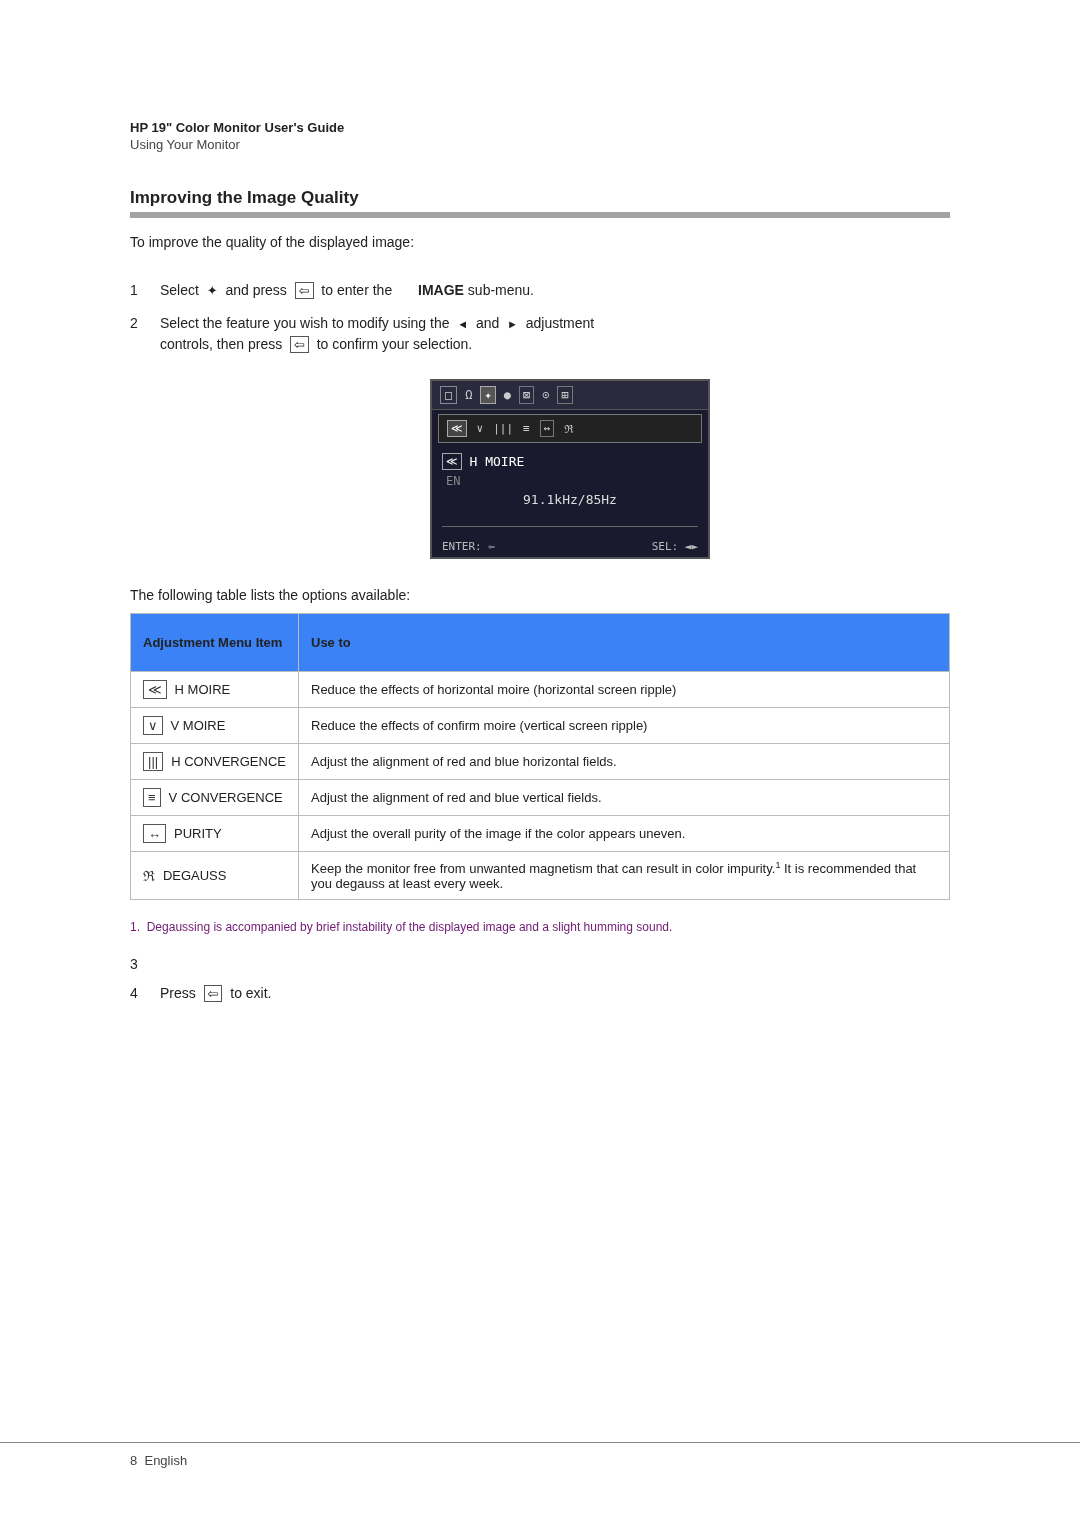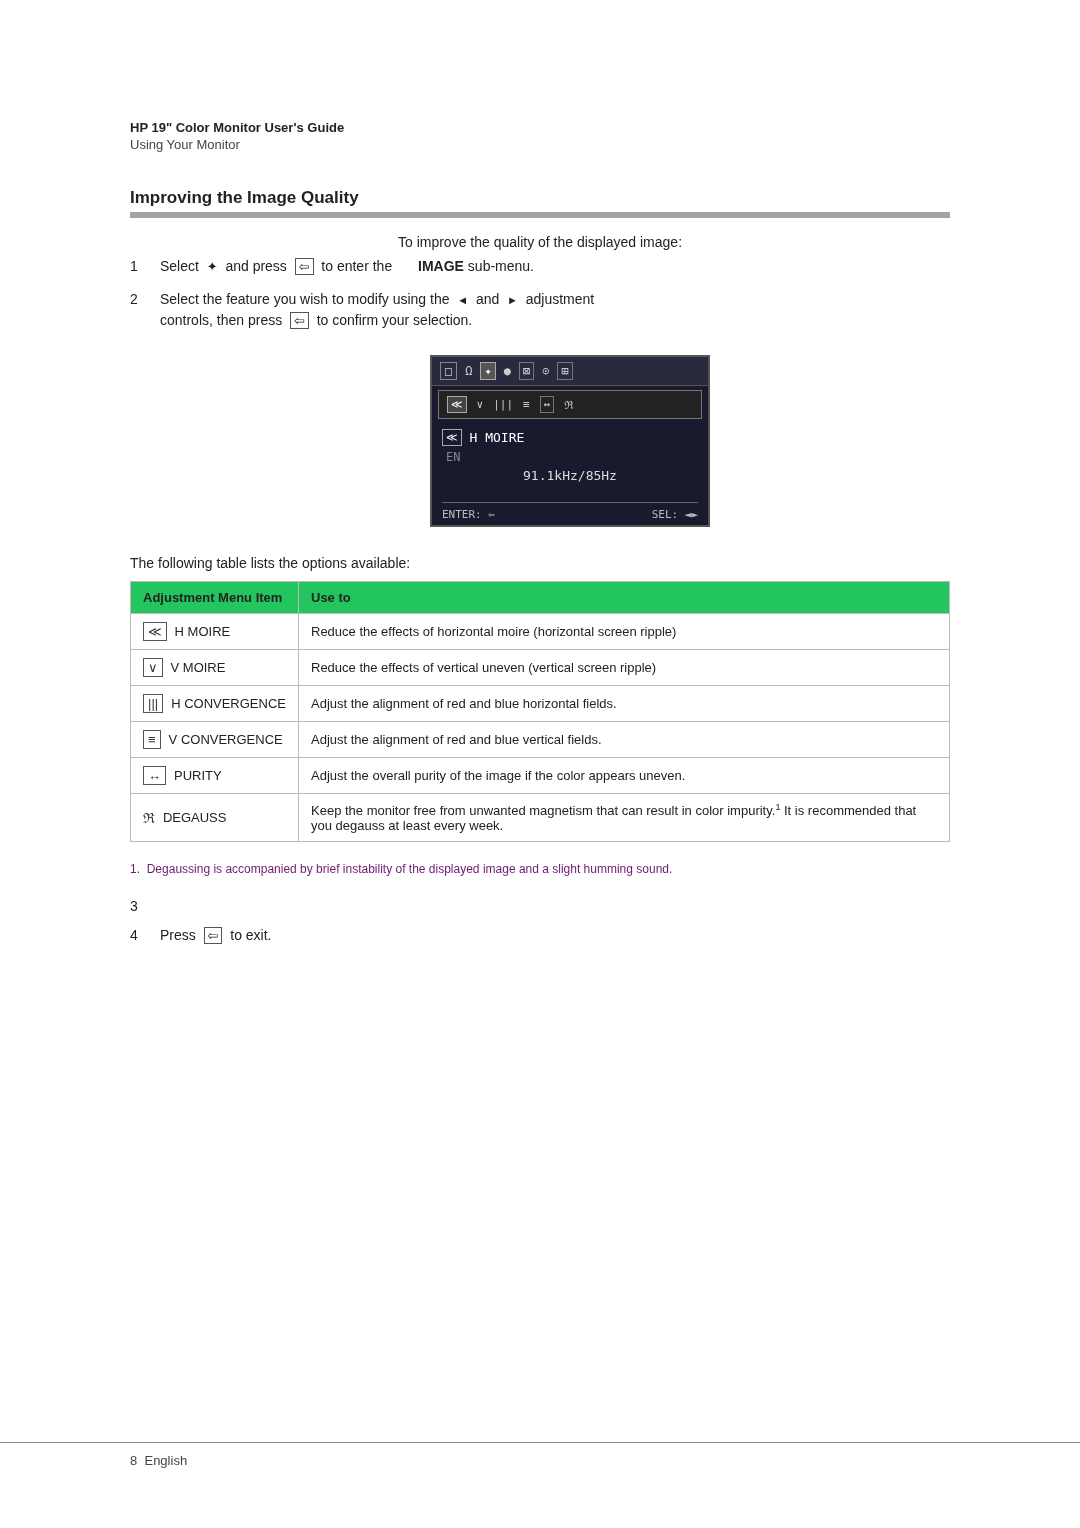--- a/index.html
+++ b/index.html
@@ -33,22 +33,21 @@
     .section-heading {
       font-size: 17px;
       font-weight: bold;
       margin-bottom: 16px;
       border-bottom: 6px solid #a3a3a3;
       padding-bottom: 4px;
     }
 
     .intro-text {
       font-size: 14px;
-      margin-bottom: 6px;
-      text-align: center;
+      margin-bottom: 30px;
     }
 
     .step-list {
       list-style: none;
       margin-bottom: 20px;
     }
 
     .step-list li {
       display: flex;
       align-items: flex-start;
@@ -90,23 +89,23 @@
 
     
     .options-table {
       width: 100%;
       border-collapse: collapse;
       margin-bottom: 20px;
       font-size: 13px;
     }
 
     .options-table th {
-      background: #22c55e;
+      background: #3b82f6;
       border: 1px solid #bbb;
-      padding: 8px 12px;
+      padding: 21px 12px;
       text-align: left;
       font-weight: bold;
       font-size: 13px;
     }
 
     .options-table td {
       border: 1px solid #bbb;
       padding: 8px 12px;
       vertical-align: middle;
     }
@@ -225,21 +224,21 @@
 
       <div style="padding:6px 10px 4px 10px;">
         <div style="display:flex; align-items:center; gap:8px; margin-bottom:4px; font-size:13px; color:#fff;">
           <span style="border:1px solid #aaa; padding:1px 3px; font-size:11px;">≪</span>
           <span>H MOIRE</span>
         </div>
         <div style="display:flex; align-items:center; gap:4px; margin-left:4px; color:#888; font-size:12px; margin-bottom:4px;">
           <span>EN</span>
         </div>
         <div style="text-align:center; font-size:13px; color:#ddd; margin-bottom:19px;">91.1kHz/85Hz</div>
-        <div style="border-top:1px solid #666; padding-top:5px; display:flex; justify-content:space-between; font-size:11px; color:#bbb;">
+        <div style="border-top:1px solid #666; padding-top:13px; display:flex; justify-content:space-between; font-size:11px; color:#bbb;">
           <span>ENTER: ⇦</span>
           <span>SEL: ◄►</span>
         </div>
       </div>
     </div>
   </div>
 
   <p style="font-size:14px; margin-bottom:10px;">The following table lists the options available:</p>
 
   <table class="options-table">
@@ -261,21 +260,21 @@
         <td>Reduce the effects of horizontal moire (horizontal screen ripple)</td>
       </tr>
 
       <tr>
         <td>
           <div class="item-cell">
             <span class="item-icon" style="border:1px solid #555; padding:1px 4px; font-size:13px;">∨</span>
             <span>V MOIRE</span>
           </div>
         </td>
-        <td>Reduce the effects of vertical uneven (vertical screen ripple)</td>
+        <td>Reduce the effects of confirm moire (vertical screen ripple)</td>
       </tr>
 
       <tr>
         <td>
           <div class="item-cell">
             <span class="item-icon" style="border:1px solid #555; padding:1px 4px; font-size:13px;">|||</span>
             <span>H CONVERGENCE</span>
           </div>
         </td>
         <td>Adjust the alignment of red and blue horizontal fields.</td>

